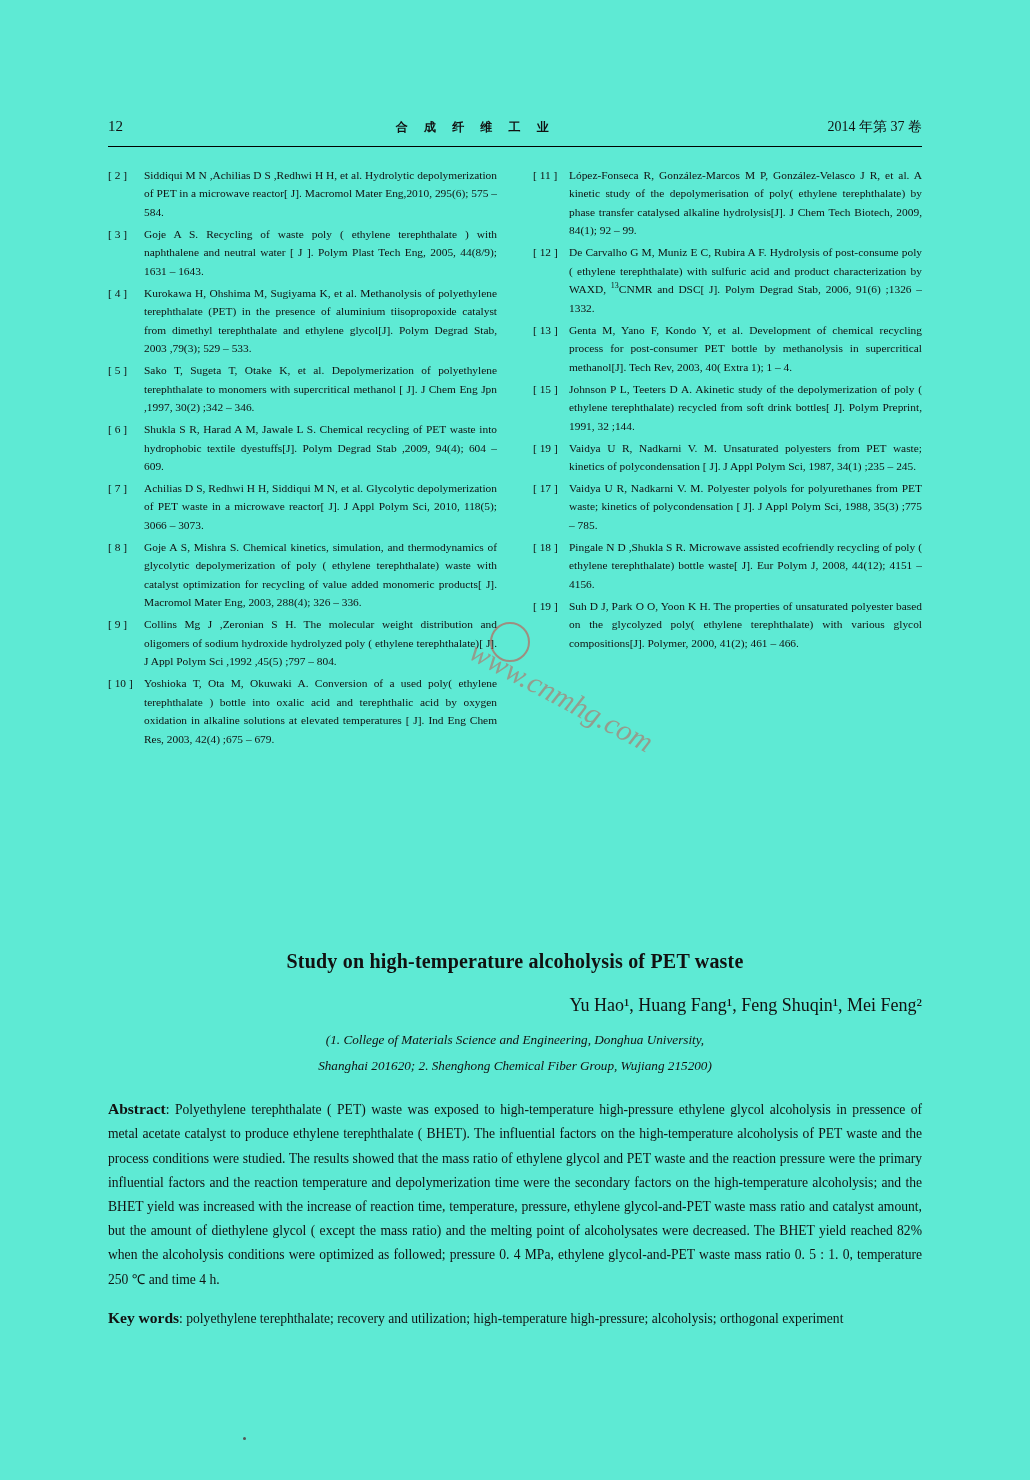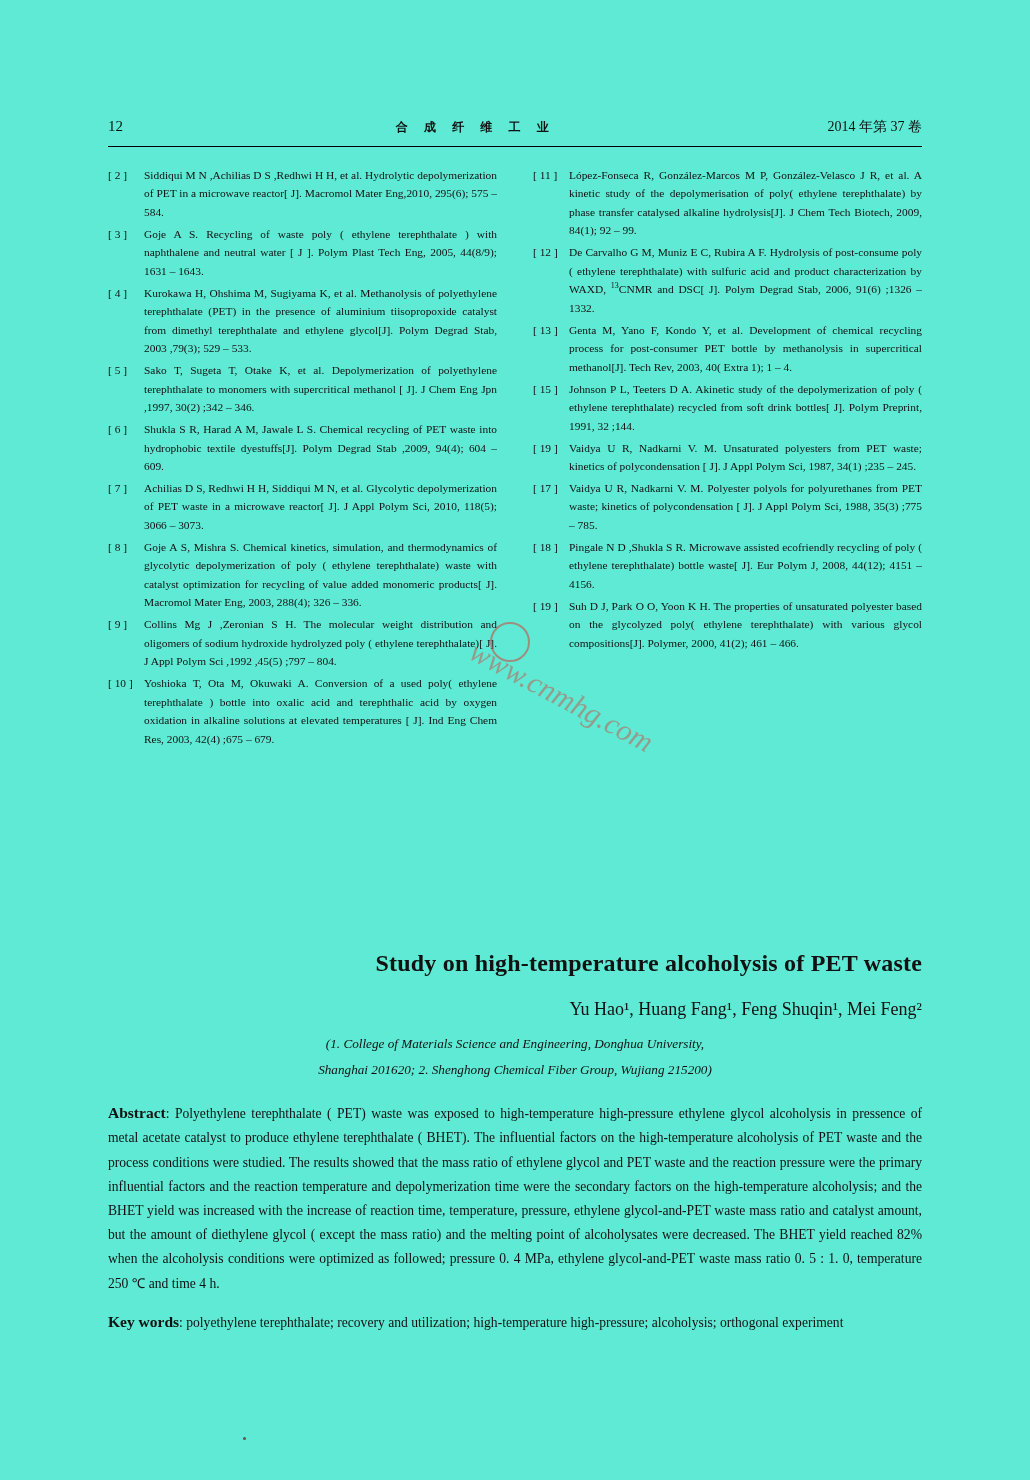--- a/index.html
+++ b/index.html
@@ -117,24 +117,24 @@
     white-space: nowrap;
   }
   
   .article {
     position: absolute;
     left: 108px;
     right: 108px;
     top: 950px;
   }
   .art-title {
-    text-align: right;
+    text-align: center;
     font-family: "Liberation Serif", serif;
     font-weight: bold;
-    font-size: 24px;
+    font-size: 20px;
     letter-spacing: .2px;
     margin-bottom: 22px;
   }
   .authors {
     text-align: right;
     font-size: 18px;
     margin-bottom: 12px;
   }
   .affil {
     text-align: center;

